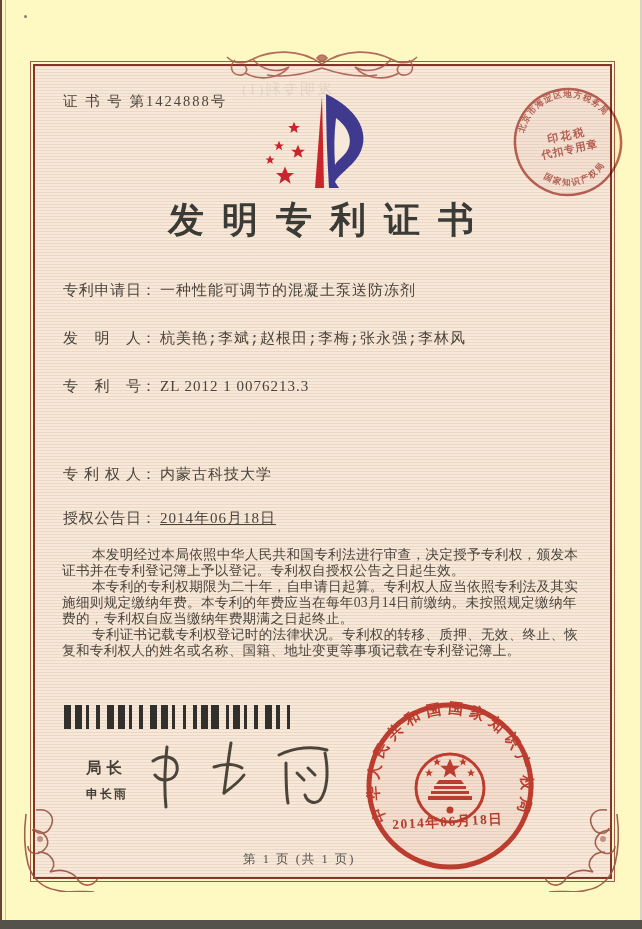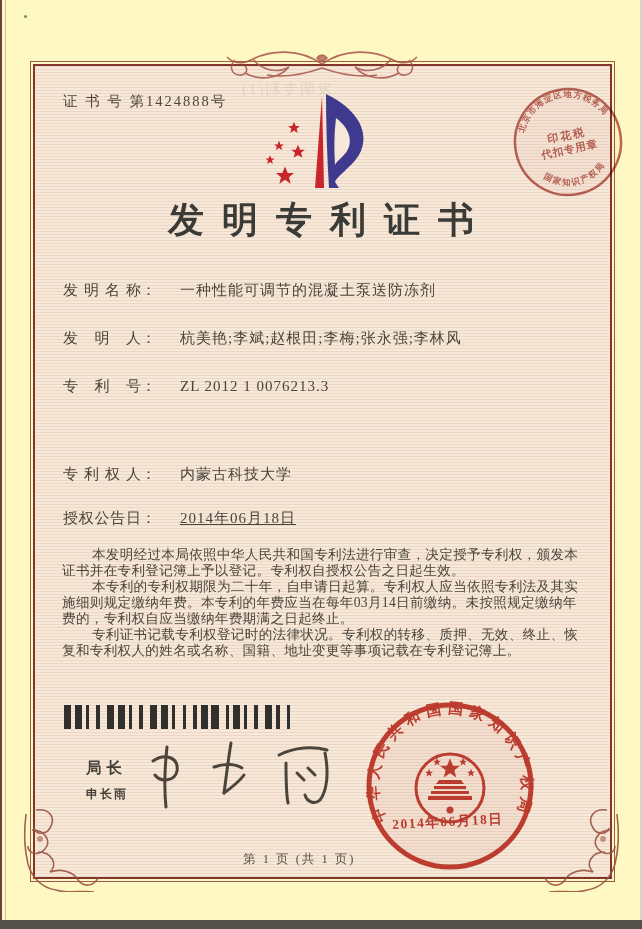--- a/index.html
+++ b/index.html
@@ -23,22 +23,22 @@
     background-image:repeating-linear-gradient(180deg,rgba(214,166,138,.28) 0px,rgba(214,166,138,.28) 1px,transparent 1px,transparent 3px);
   }
   .cert-number{left:63px;top:92px;font-size:14.5px;letter-spacing:2px;color:#4e463e;}
   .bleed{left:240px;top:80px;font-size:15px;letter-spacing:2px;color:#7a6f60;opacity:.13;transform:scaleX(-1);}
   .logo{left:252px;top:90px;}
   .title{left:0;top:196px;width:642px;text-align:center;font-size:36px;font-weight:700;
          letter-spacing:18px;text-indent:18px;color:#3a3a36;}
   .field{left:63px;width:535px;font-size:15px;color:#4b443c;white-space:nowrap;}
   .flabel{display:inline-block;width:78px;text-align:justify;text-align-last:justify;}
   .fcolon{display:inline-block;}
-  .fvalue{margin-left:24px;letter-spacing:1px;}
-  .f0{top:281px;} .f1{top:329px;} .f2{top:377px;} .f3{top:421px;} .f4{top:465px;} .f5{top:509px;text-decoration:underline;}
+  .fvalue{margin-left:4px;letter-spacing:1px;}
+  .f0{top:281px;} .f1{top:329px;font-family:Liberation Mono, monospace;} .f2{top:377px;} .f3{top:421px;} .f4{top:465px;} .f5{top:509px;text-decoration:underline;}
   .paras{left:62px;top:547px;width:527px;font-size:13.6px;line-height:16px;letter-spacing:.3px;color:#4b443c;}
   .paras p{margin:0;text-indent:2.2em;}
   #barcode{left:64px;top:705px;height:24px;display:flex;}
   .bc-bar{display:block;height:100%;background:#32302c;}
   .bc-gap{display:block;height:100%;background:transparent;}
   .signer-title{left:86px;top:758px;font-size:15.5px;letter-spacing:5px;font-weight:600;color:#453f37;}
   .signer-name{left:86px;top:786px;font-size:12px;letter-spacing:2px;font-weight:600;color:#453f37;}
   .signature{left:135px;top:733px;}
   .seal{left:362px;top:700px;mix-blend-mode:multiply;opacity:.95;}
   .tax-stamp{left:506px;top:80px;mix-blend-mode:multiply;opacity:.88;}
@@ -116,21 +116,21 @@
       <use href="#st" transform="translate(33,86) scale(0.95)"></use>
     </g>
     <path d="M70,6 L63,98 L72,98 Z" fill="#c8262c"></path>
     <path d="M74,4 C112,22 122,52 100,74 C92,82 85,87 83,92 L87,98 L77,98 C75,66 74,34 74,4 Z" fill="#3f3a8e"></path>
     <path d="M84,28 C100,40 102,56 91,66 C87,70 84,72 83,75 C82,60 82,44 84,28 Z" fill="#f6e9da"></path>
   </svg>
 
   <div class="abs title">发明专利证书</div>
 
   <div class="abs field f0">
-    <span class="flabel">发明名称</span><span class="fcolon">：</span><span class="fvalue">一种性能可调节的混凝土泵送防冻剂</span>
+    <span class="flabel">专利申请日</span><span class="fcolon">：</span><span class="fvalue">一种性能可调节的混凝土泵送防冻剂</span>
   </div>
   <div class="abs field f1">
     <span class="flabel">发明人</span><span class="fcolon">：</span><span class="fvalue">杭美艳;李斌;赵根田;李梅;张永强;李林风</span>
   </div>
   <div class="abs field f2">
     <span class="flabel">专利号</span><span class="fcolon">：</span><span class="fvalue">ZL 2012 1 0076213.3</span>
   </div>
   <div class="abs field f4">
     <span class="flabel">专利权人</span><span class="fcolon">：</span><span class="fvalue">内蒙古科技大学</span>
   </div>

